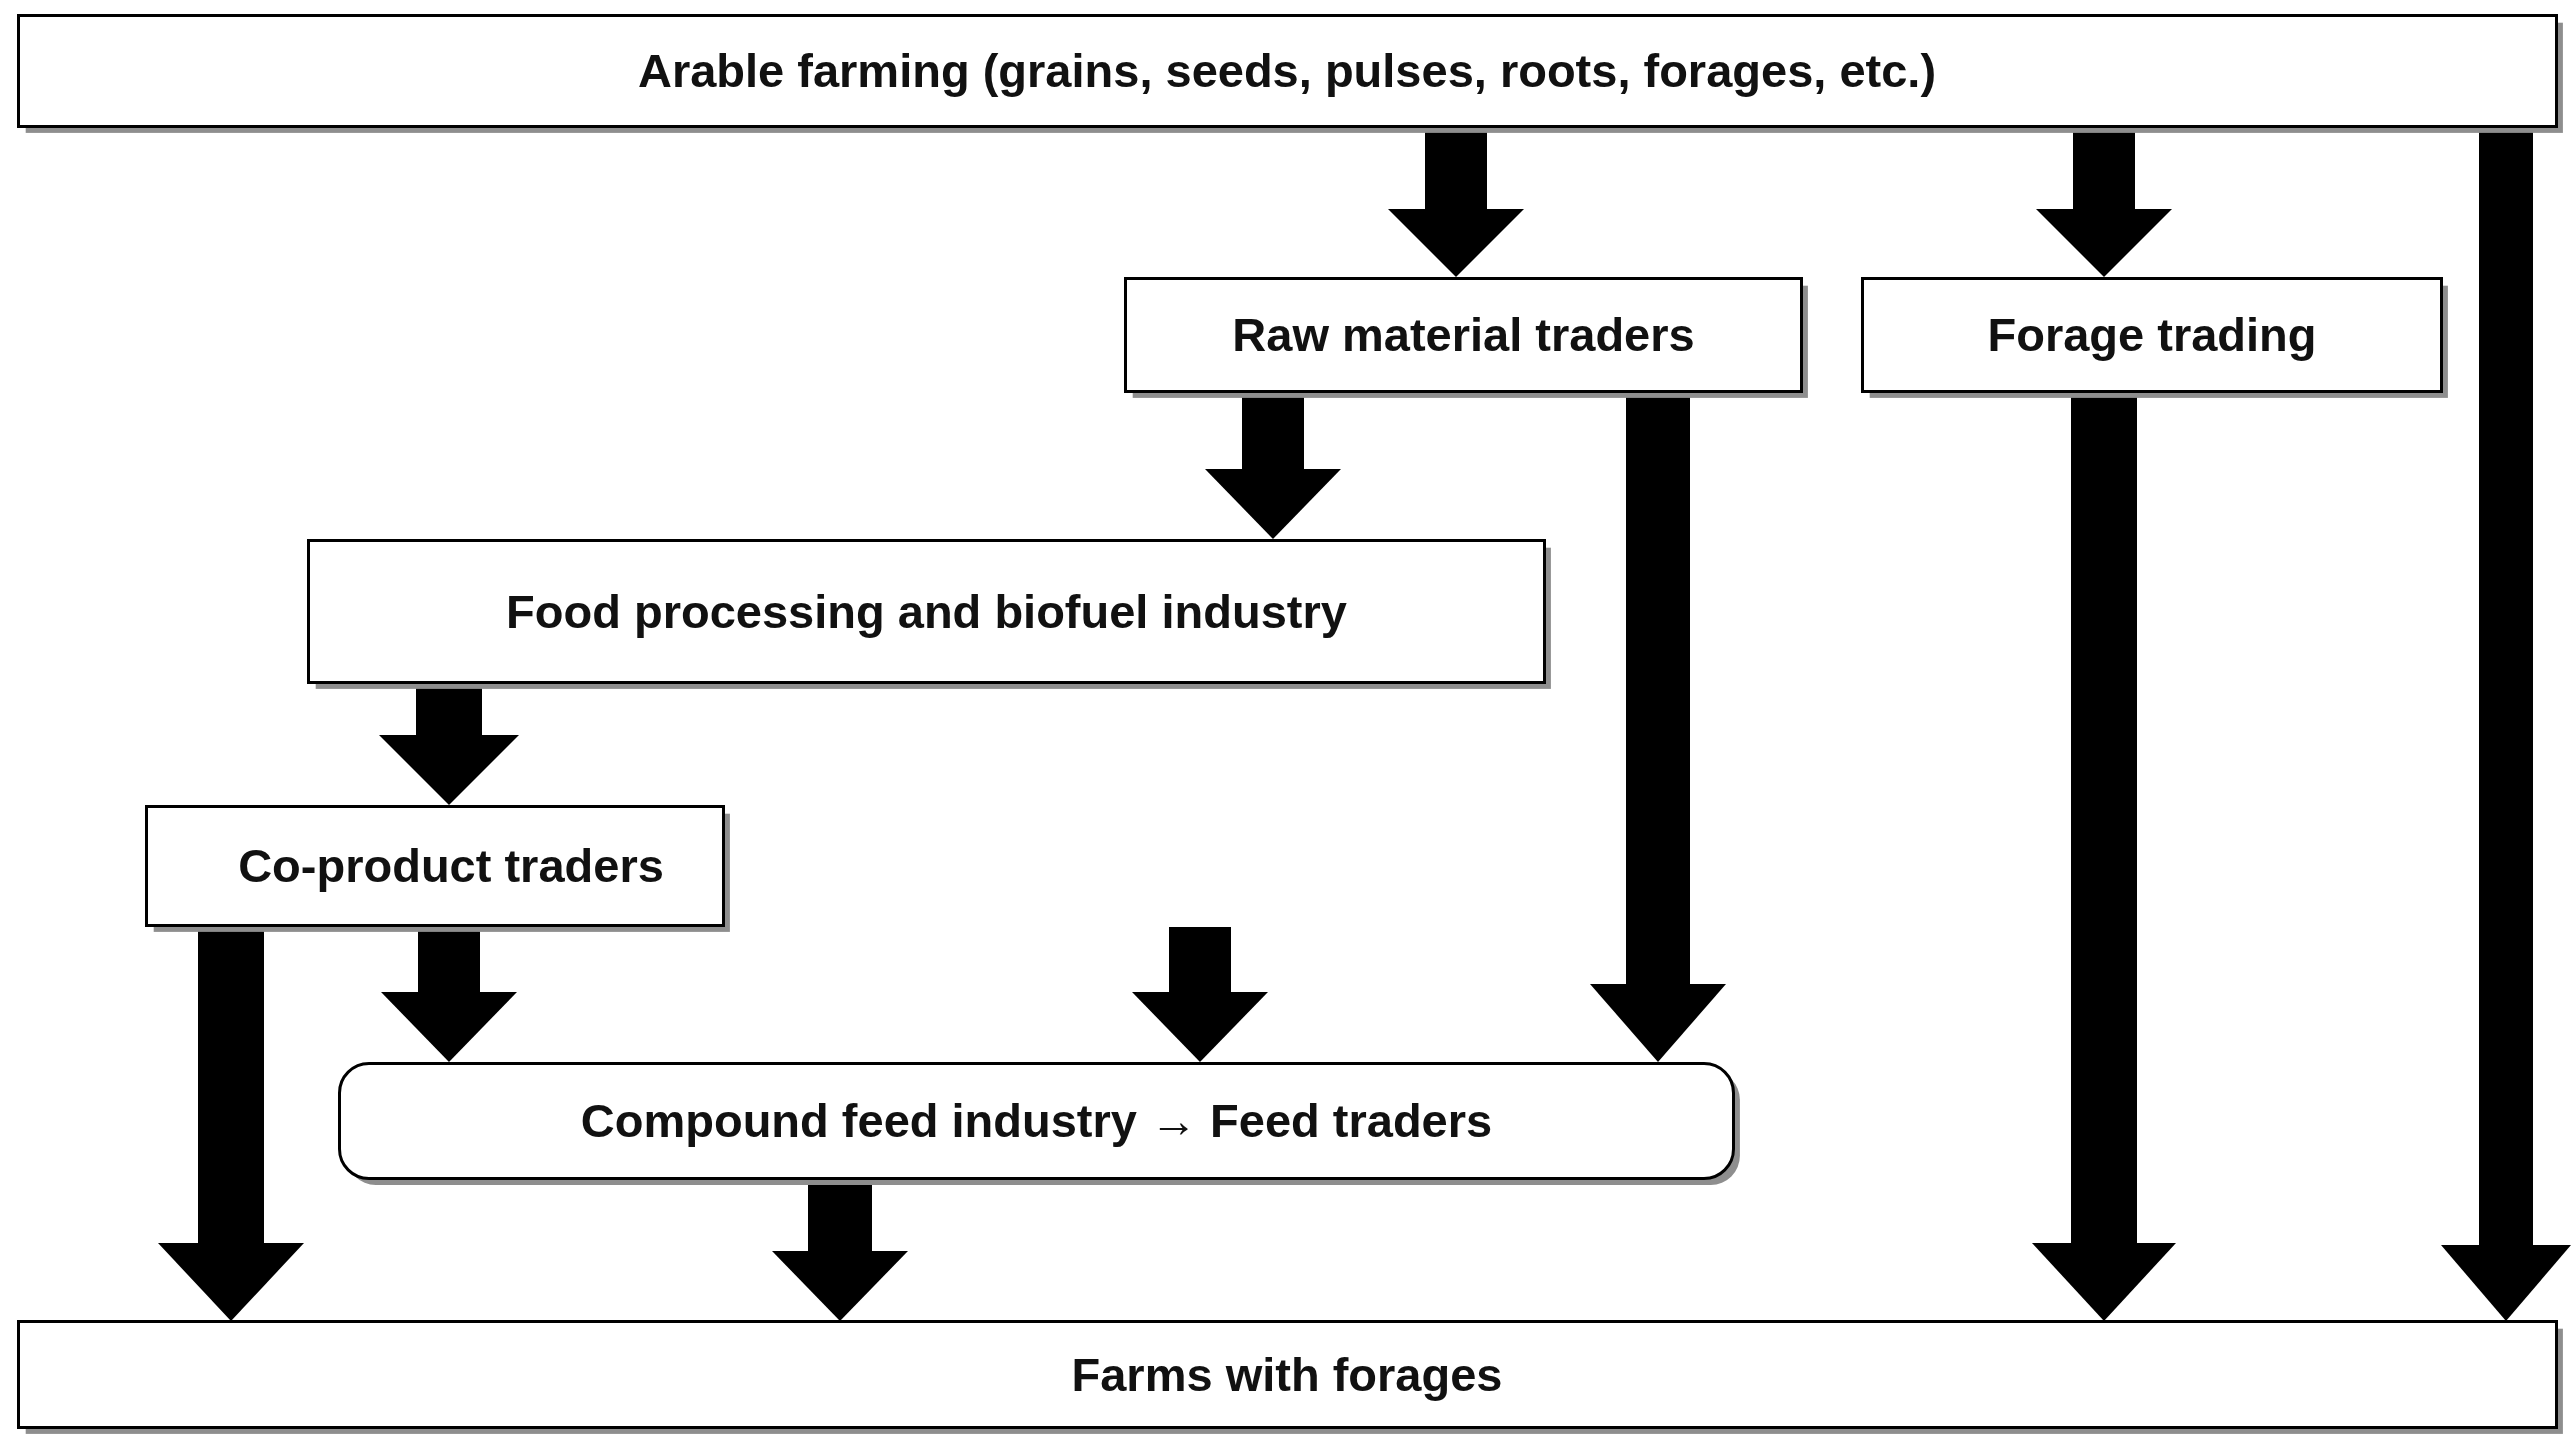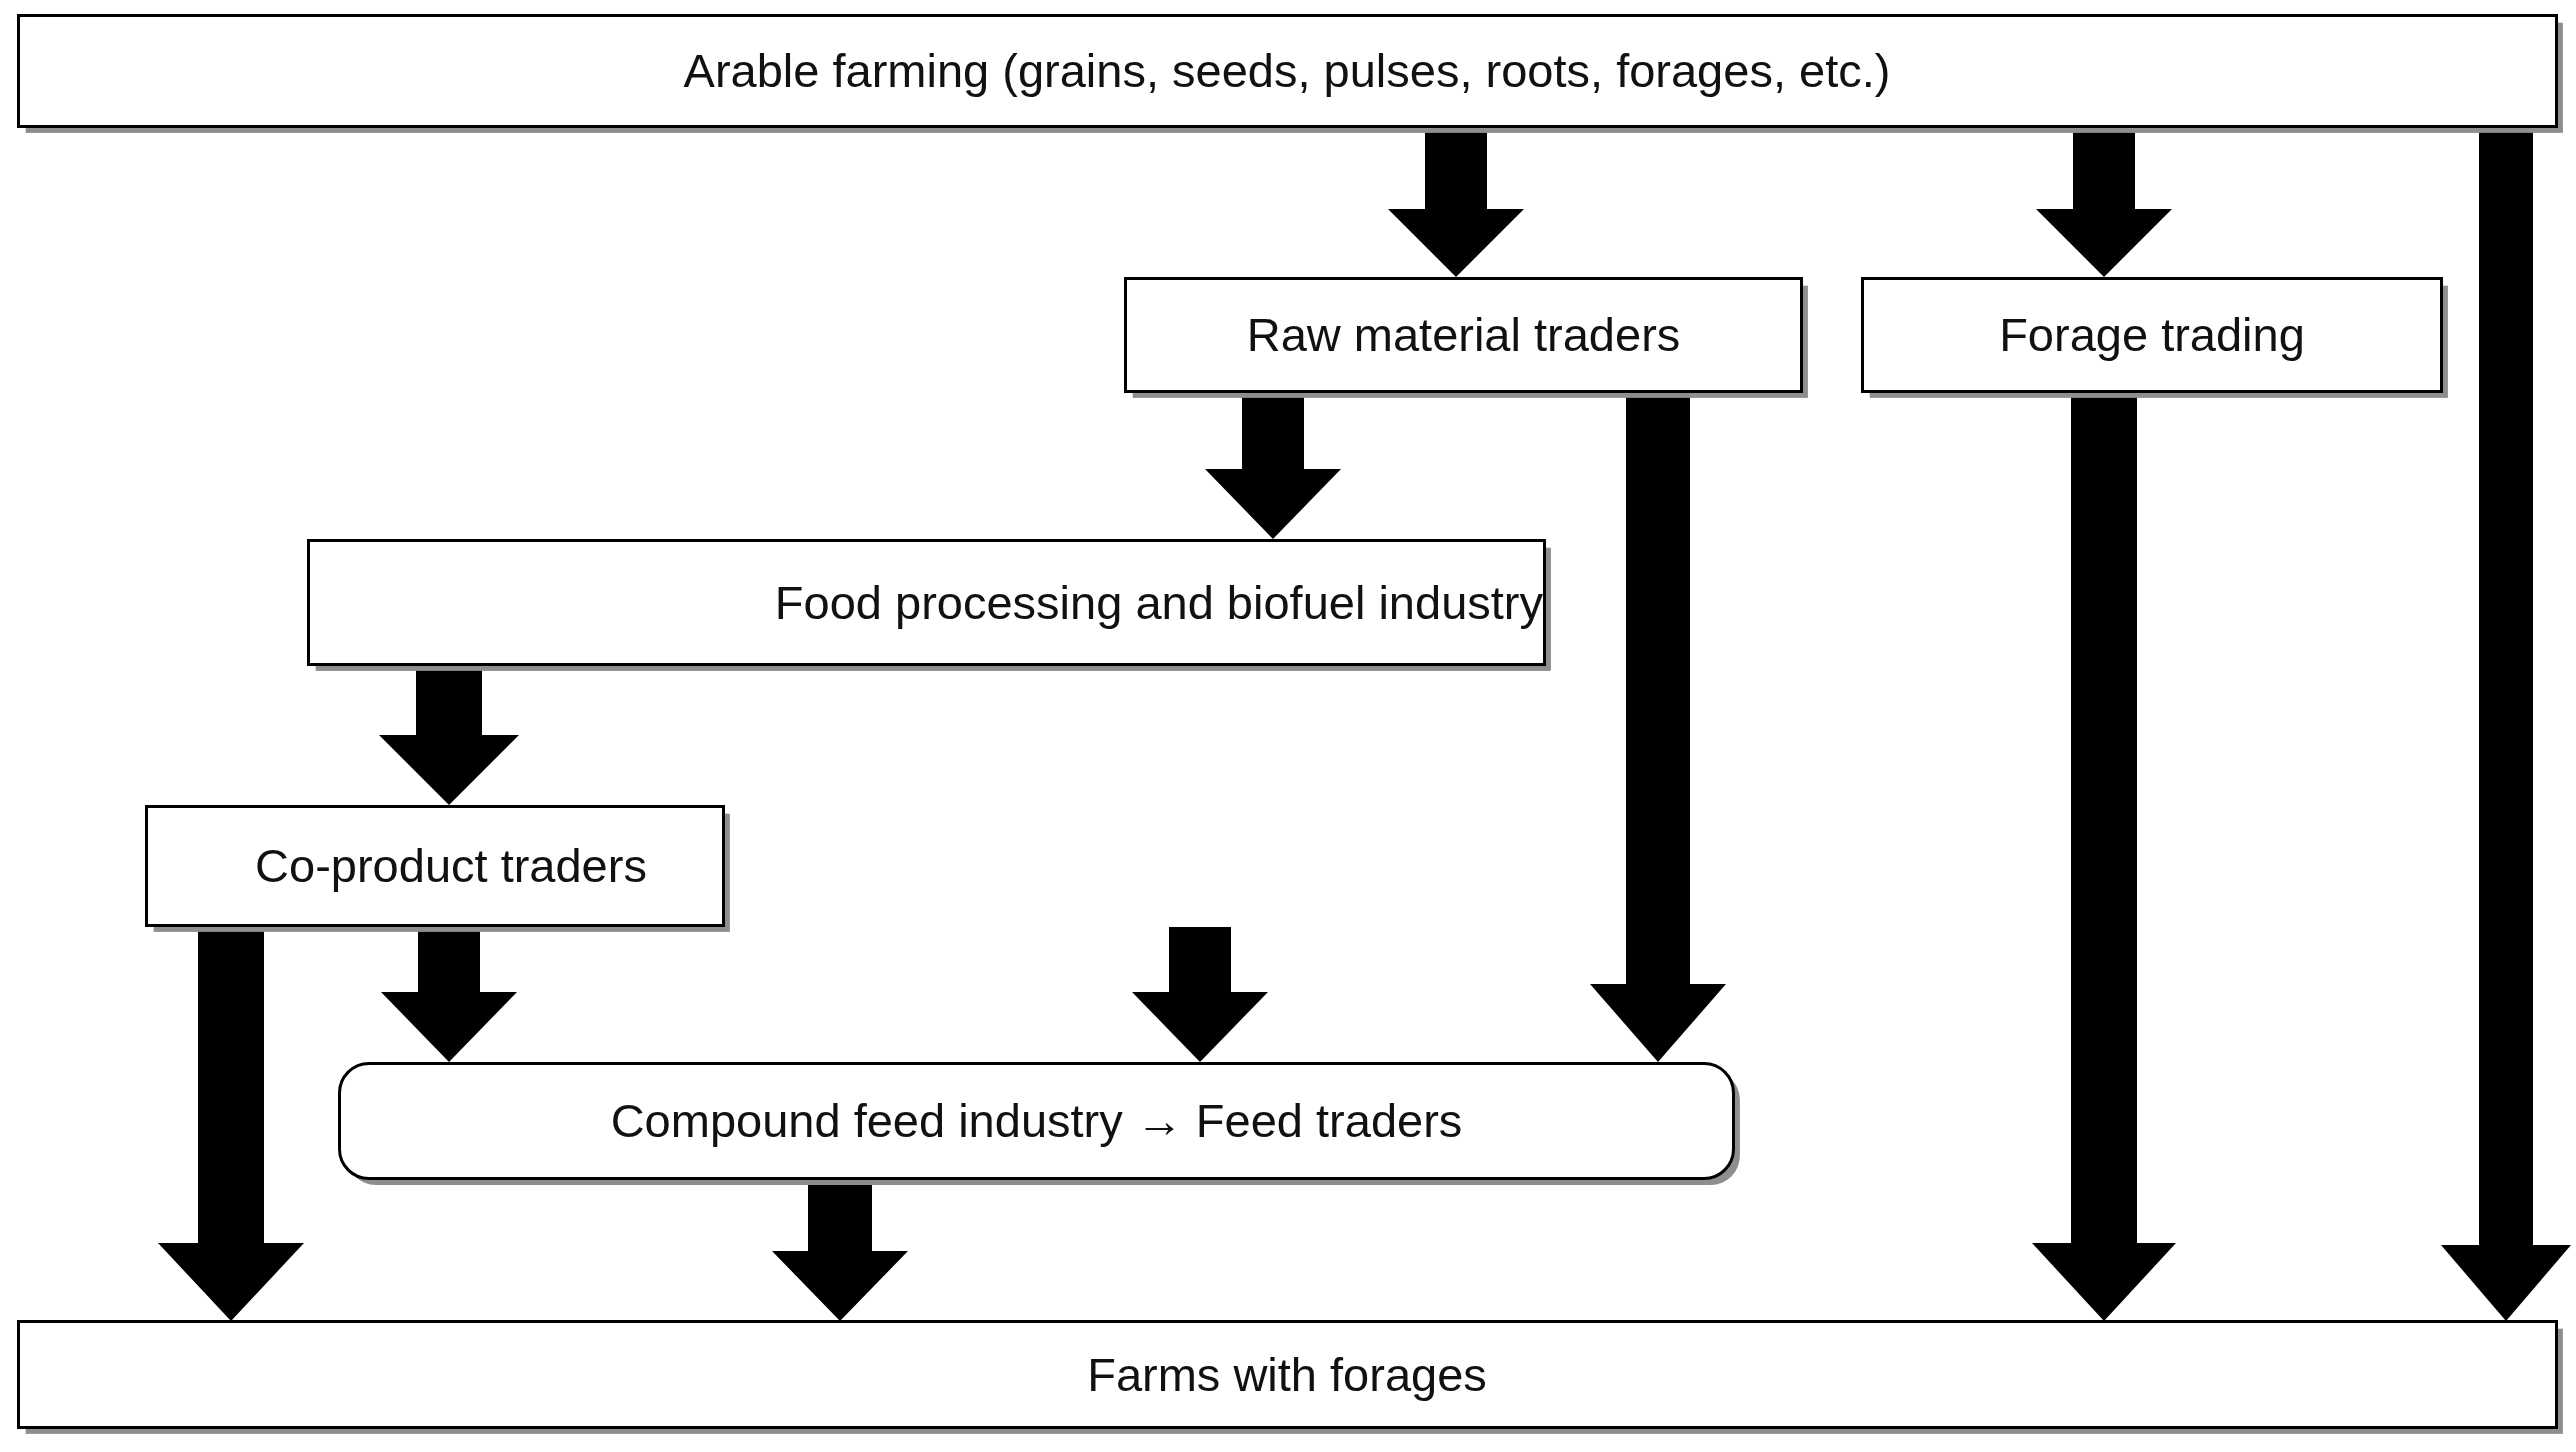--- a/index.html
+++ b/index.html
@@ -18,20 +18,21 @@
   .node {
     position: absolute;
     box-sizing: border-box;
     background: var(--box-fill, #ffffff);
     border: 3.9px solid var(--box-border, #000000);
     box-shadow: 6.8px 6.8px 0 -1.9px var(--box-shadow, #8e8e8e);
     display: flex;
     align-items: center;
     justify-content: center;
     text-align: center;
+    font-weight: bold;
   }
   .node-label {
     font-size: 47px;
     line-height: 1.1;
     color: var(--text, #111111);
     white-space: nowrap;
   }
   .arrow {
     position: absolute;
     left: 0;
@@ -101,21 +102,21 @@
     </div>
     <div class="node" style="left: 16.5px; top: 13.6px; width: 2541px; height: 114px;">
       <span class="node-label">Arable farming (grains, seeds, pulses, roots, forages, etc.)</span>
     </div>
     <div class="node" style="left: 1124px; top: 277px; width: 679px; height: 116px;">
       <span class="node-label">Raw material traders</span>
     </div>
     <div class="node" style="left: 1861px; top: 277px; width: 582px; height: 116px;">
       <span class="node-label">Forage trading</span>
     </div>
-    <div class="node" style="left: 307px; top: 539px; width: 1239px; height: 127px; justify-content: flex-end;">
+    <div class="node" style="left: 307px; top: 539px; width: 1239px; height: 145px;">
       <span class="node-label">Food processing and biofuel industry</span>
     </div>
     <div class="node" style="left: 145px; top: 805px; width: 580px; height: 122px; padding-left: 32px;">
       <span class="node-label">Co-product traders</span>
     </div>
     <div class="node" style="left: 338px; top: 1062px; width: 1397px; height: 118px; border-radius: 31px;">
       <span class="node-label">Compound feed industry → Feed traders</span>
     </div>
     <div class="node" style="left: 16.5px; top: 1320px; width: 2541px; height: 109px;">
       <span class="node-label">Farms with forages</span>

